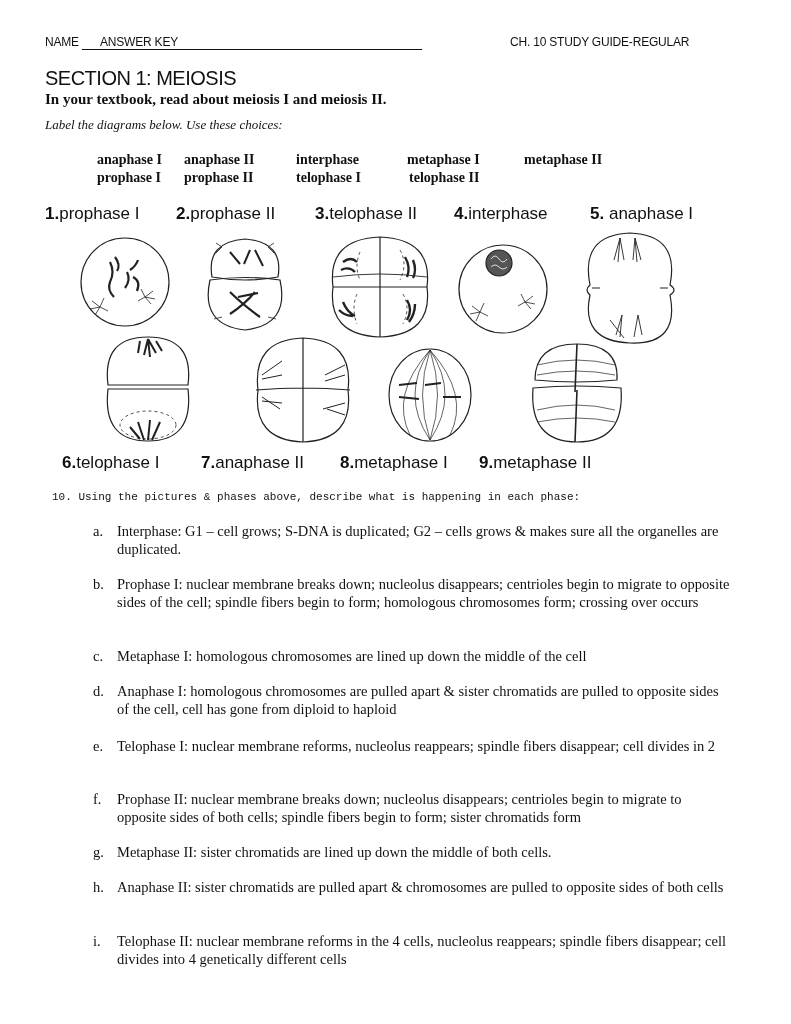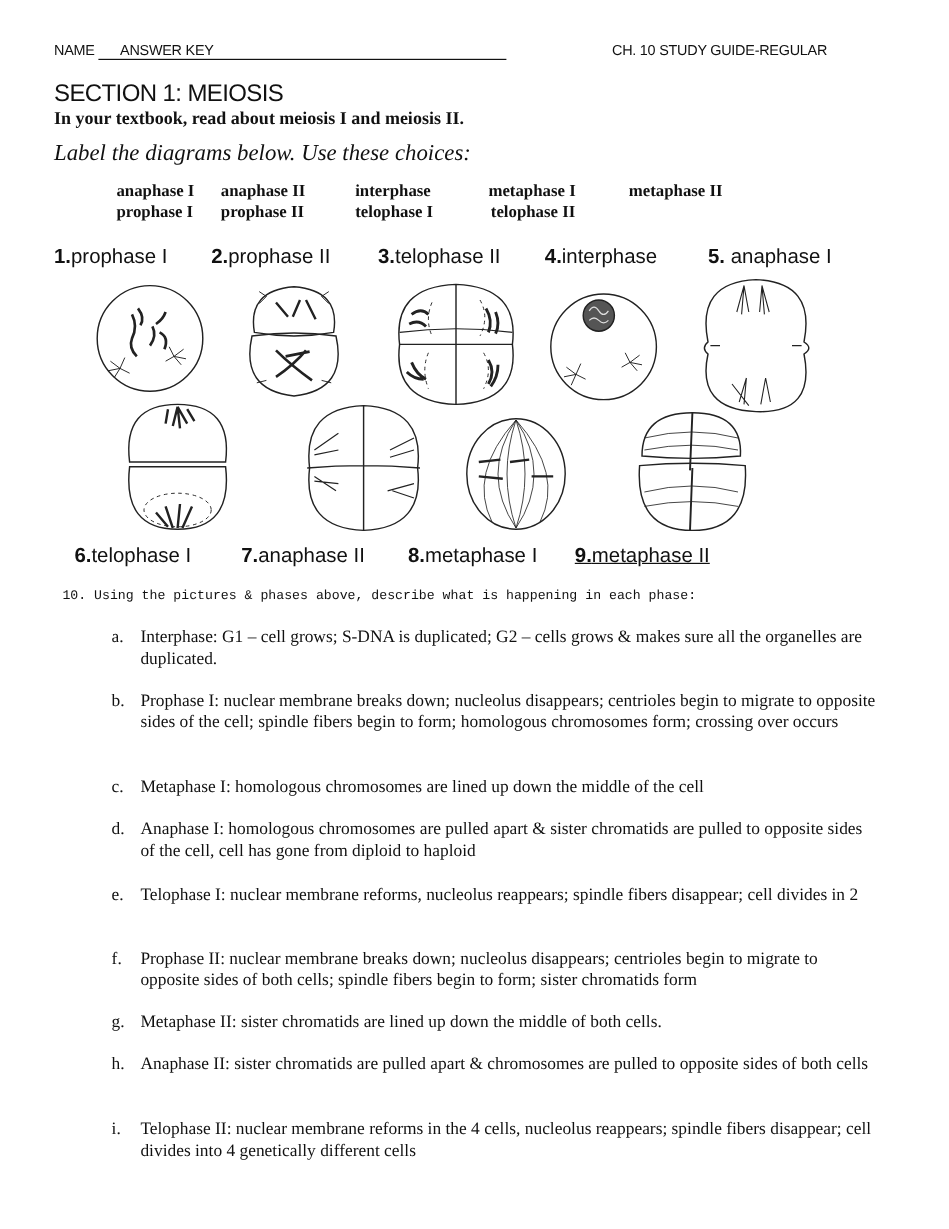--- a/index.html
+++ b/index.html
@@ -2,21 +2,21 @@
 <html><head>
 <meta charset="utf-8">
 <style>
   html, body { margin:0; padding:0; background:#fff; }
   body { width:791px; height:1024px; position:relative; overflow:hidden; color:#111; }
   .abs { position:absolute; }
   .hdr { font-family:"Liberation Sans Narrow","Liberation Sans",sans-serif; font-size:12px; top:35px; letter-spacing:-0.2px; }
   .name-line { display:inline-block; width:340px; border-bottom:1px solid #111; font-weight:normal; padding-left:18px; box-sizing:border-box; line-height:13px; }
   .title { left:45px; top:67px; font-family:"Liberation Sans",sans-serif; font-size:20px; letter-spacing:-0.5px;text-align:right; }
   .bold-line { left:45px; top:91px; font-family:"Liberation Serif",serif; font-weight:bold; font-size:15px; }
-  .ital-line { left:45px; top:117px; font-family:"Liberation Serif",serif; font-style:italic; font-size:19px; }
+  .ital-line { left:45px; top:117px; font-family:"Liberation Serif",serif; font-style:italic; font-size:13px; }
   .choice { font-family:"Liberation Serif",serif; font-weight:bold; font-size:14px; }
   .lbl { font-family:"Liberation Sans",sans-serif; font-size:17px; }
   .lbl b { font-weight:bold; }
   .q { font-family:Liberation Mono, monospace; font-size:11px; line-height:18px; }
   .item { position:absolute; left:93px; width:640px; font-family:"Liberation Serif",serif; font-size:14.5px; line-height:18px; }
   .item .letter { position:absolute; left:0; top:0; }
   .item .txt { margin-left:24px; display:block; }
 </style>
 </head>
 <body>
@@ -119,21 +119,21 @@
   <path d="M8 48 q-4 54 44 54 q48 0 44 -54 q-44 -4 -88 0z"></path>
   <path d="M52 4 l-2 48 M52 50 l-2 52" stroke-width="1.6"></path>
   <g stroke-width="0.7">
       <path d="M12 25 q40 -10 78 0 M12 35 q40 -8 78 0 M12 70 q40 -10 78 0 M12 82 q40 -8 78 0"></path>
     </g>
 </svg>
 
 <div class="abs lbl" style="left:62px;top:453px;"><b>6.</b><span>telophase I</span></div>
 <div class="abs lbl" style="left:201px;top:453px;"><b>7.</b><span>anaphase II</span></div>
 <div class="abs lbl" style="left:340px;top:453px;"><b>8.</b><span>metaphase I</span></div>
-<div class="abs lbl" style="left:479px;top:453px;text-decoration:underline;"><b>9.</b><span>metaphase II</span></div>
+<div class="abs lbl" style="left:479px;top:453px;"><b>9.</b><span>metaphase II</span></div>
 
 <div class="abs q" style="left:52px;top:488px;">10.  Using the pictures &amp; phases above, describe what is happening in each phase:</div>
 
 <div class="item" style="top:522px;">
     <span class="letter">a.</span>
     <span class="txt">Interphase: G1 – cell grows; S-DNA is duplicated; G2 – cells grows &amp; makes sure all the organelles are duplicated.</span>
   </div>
 <div class="item" style="top:575px;">
     <span class="letter">b.</span>
     <span class="txt">Prophase I: nuclear membrane breaks down; nucleolus disappears; centrioles begin to migrate to opposite sides of the cell; spindle fibers begin to form; homologous chromosomes form; crossing over occurs</span>

